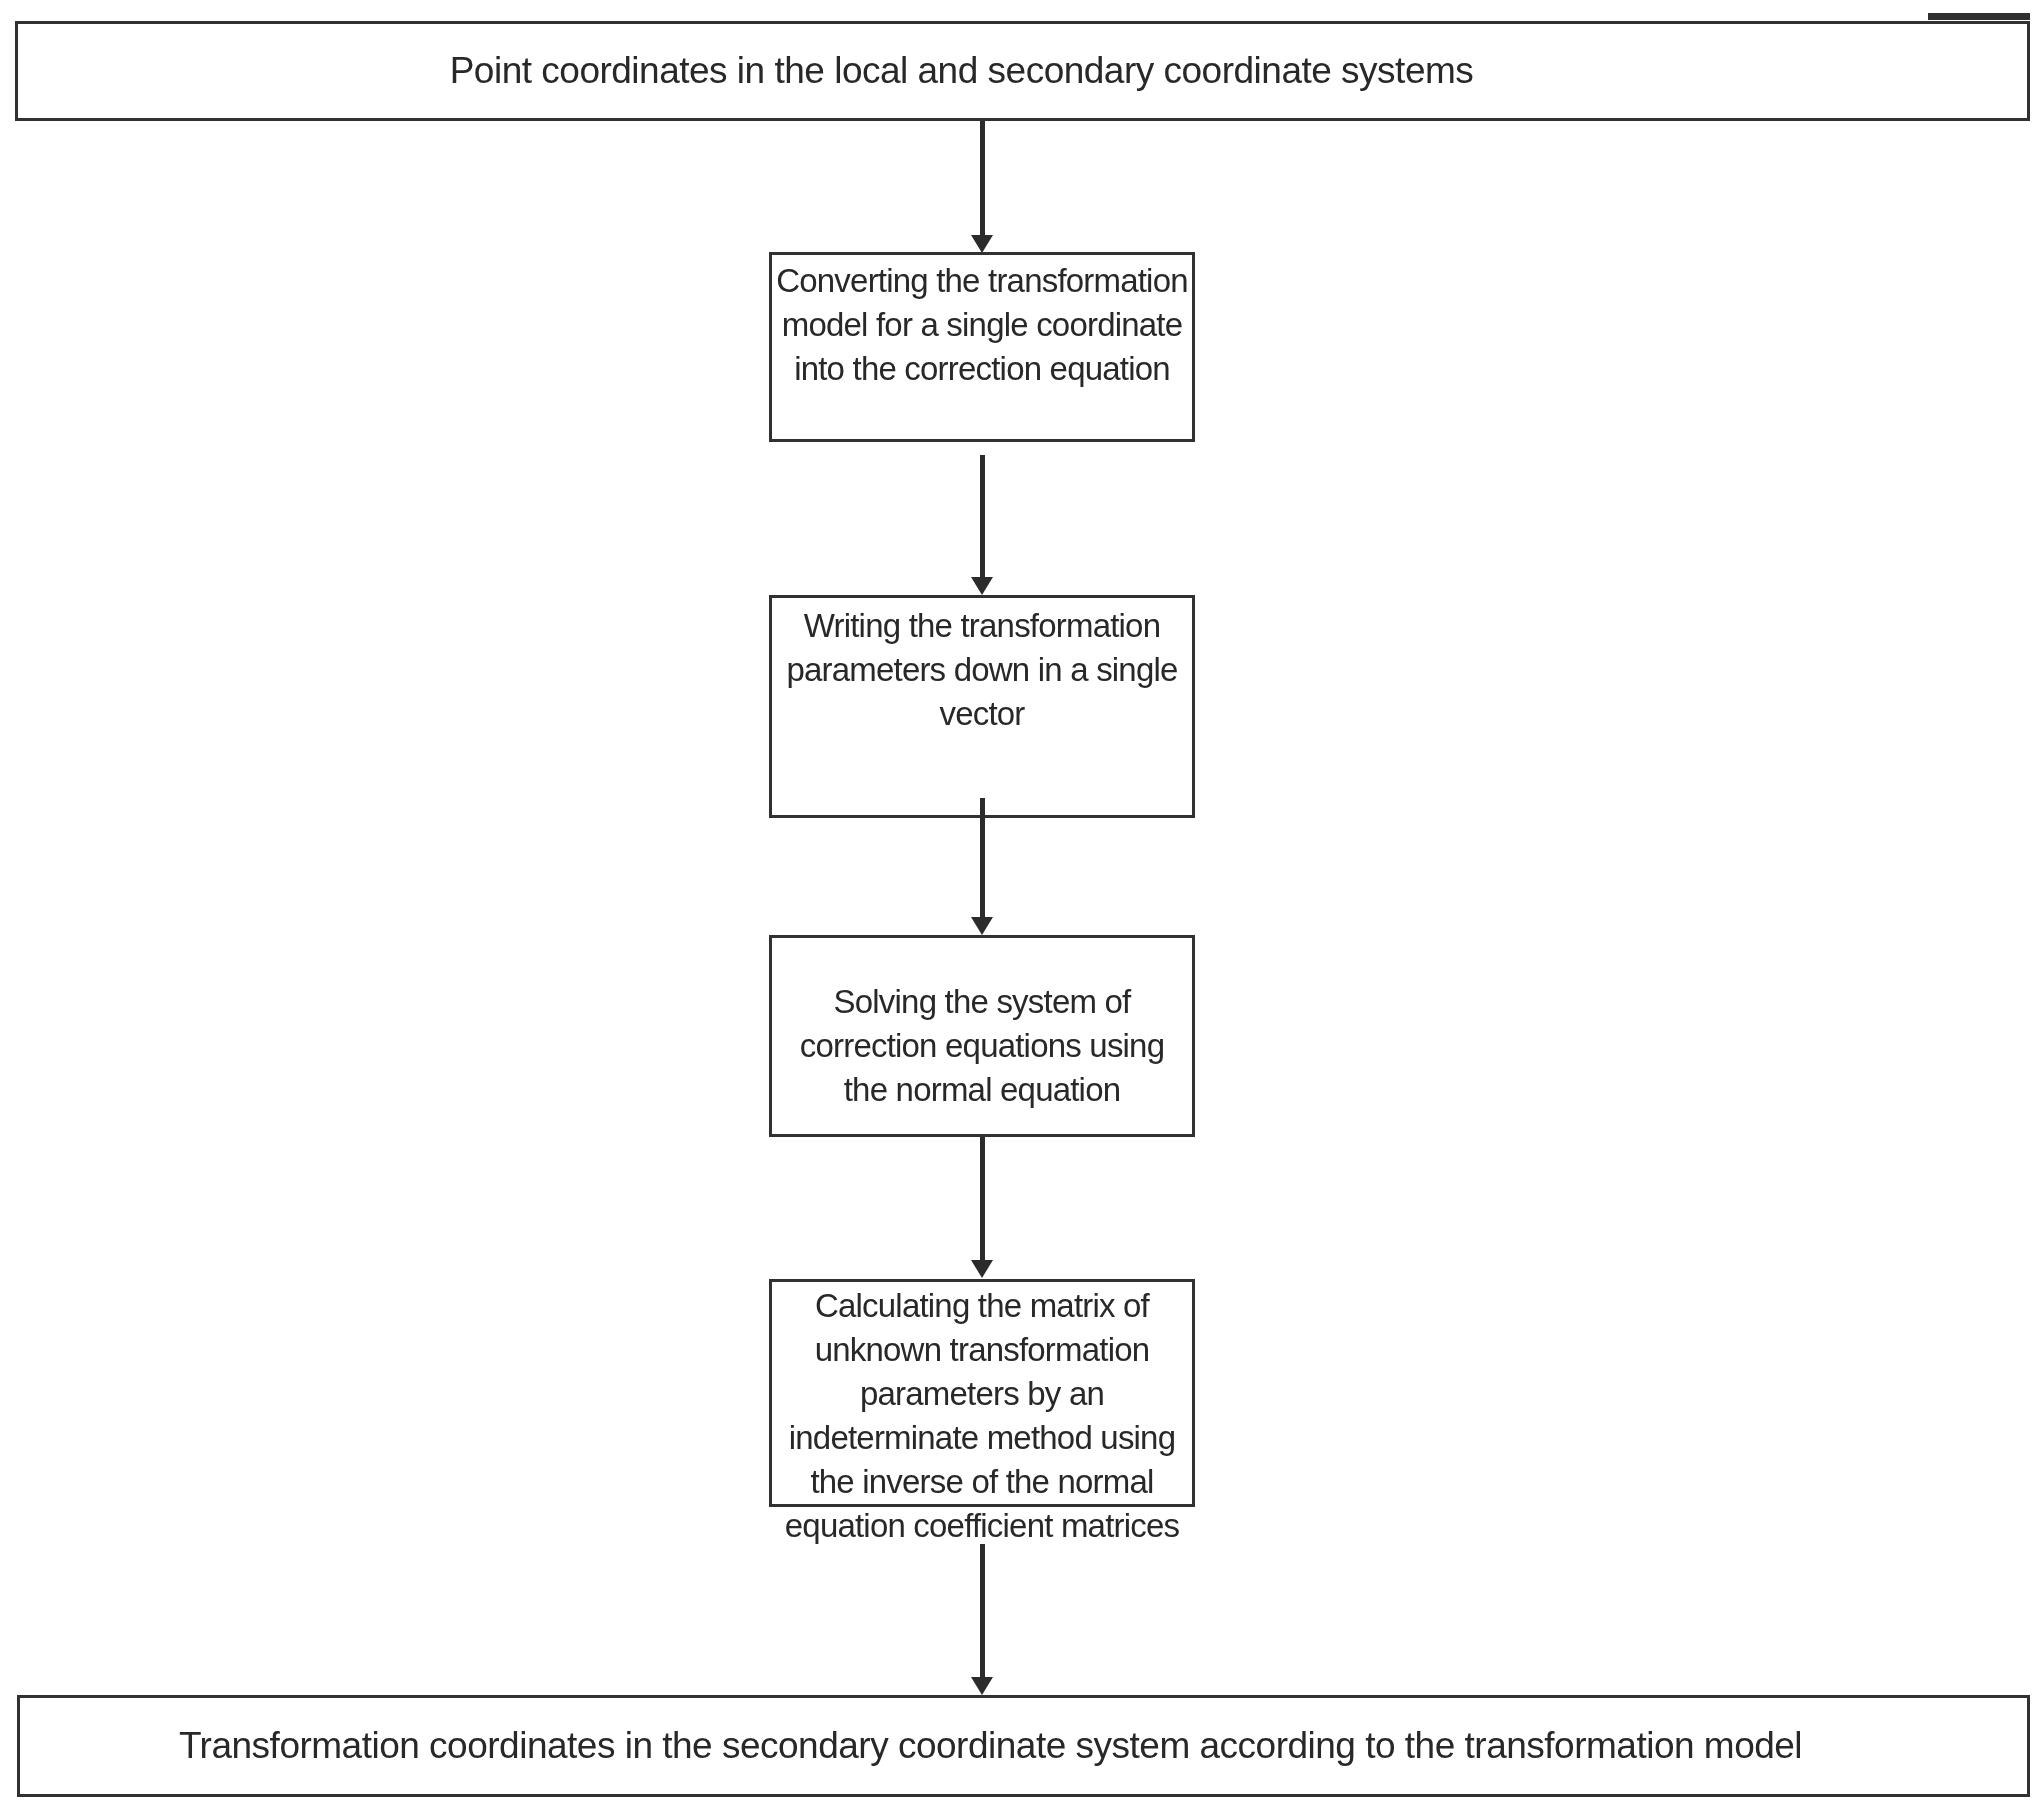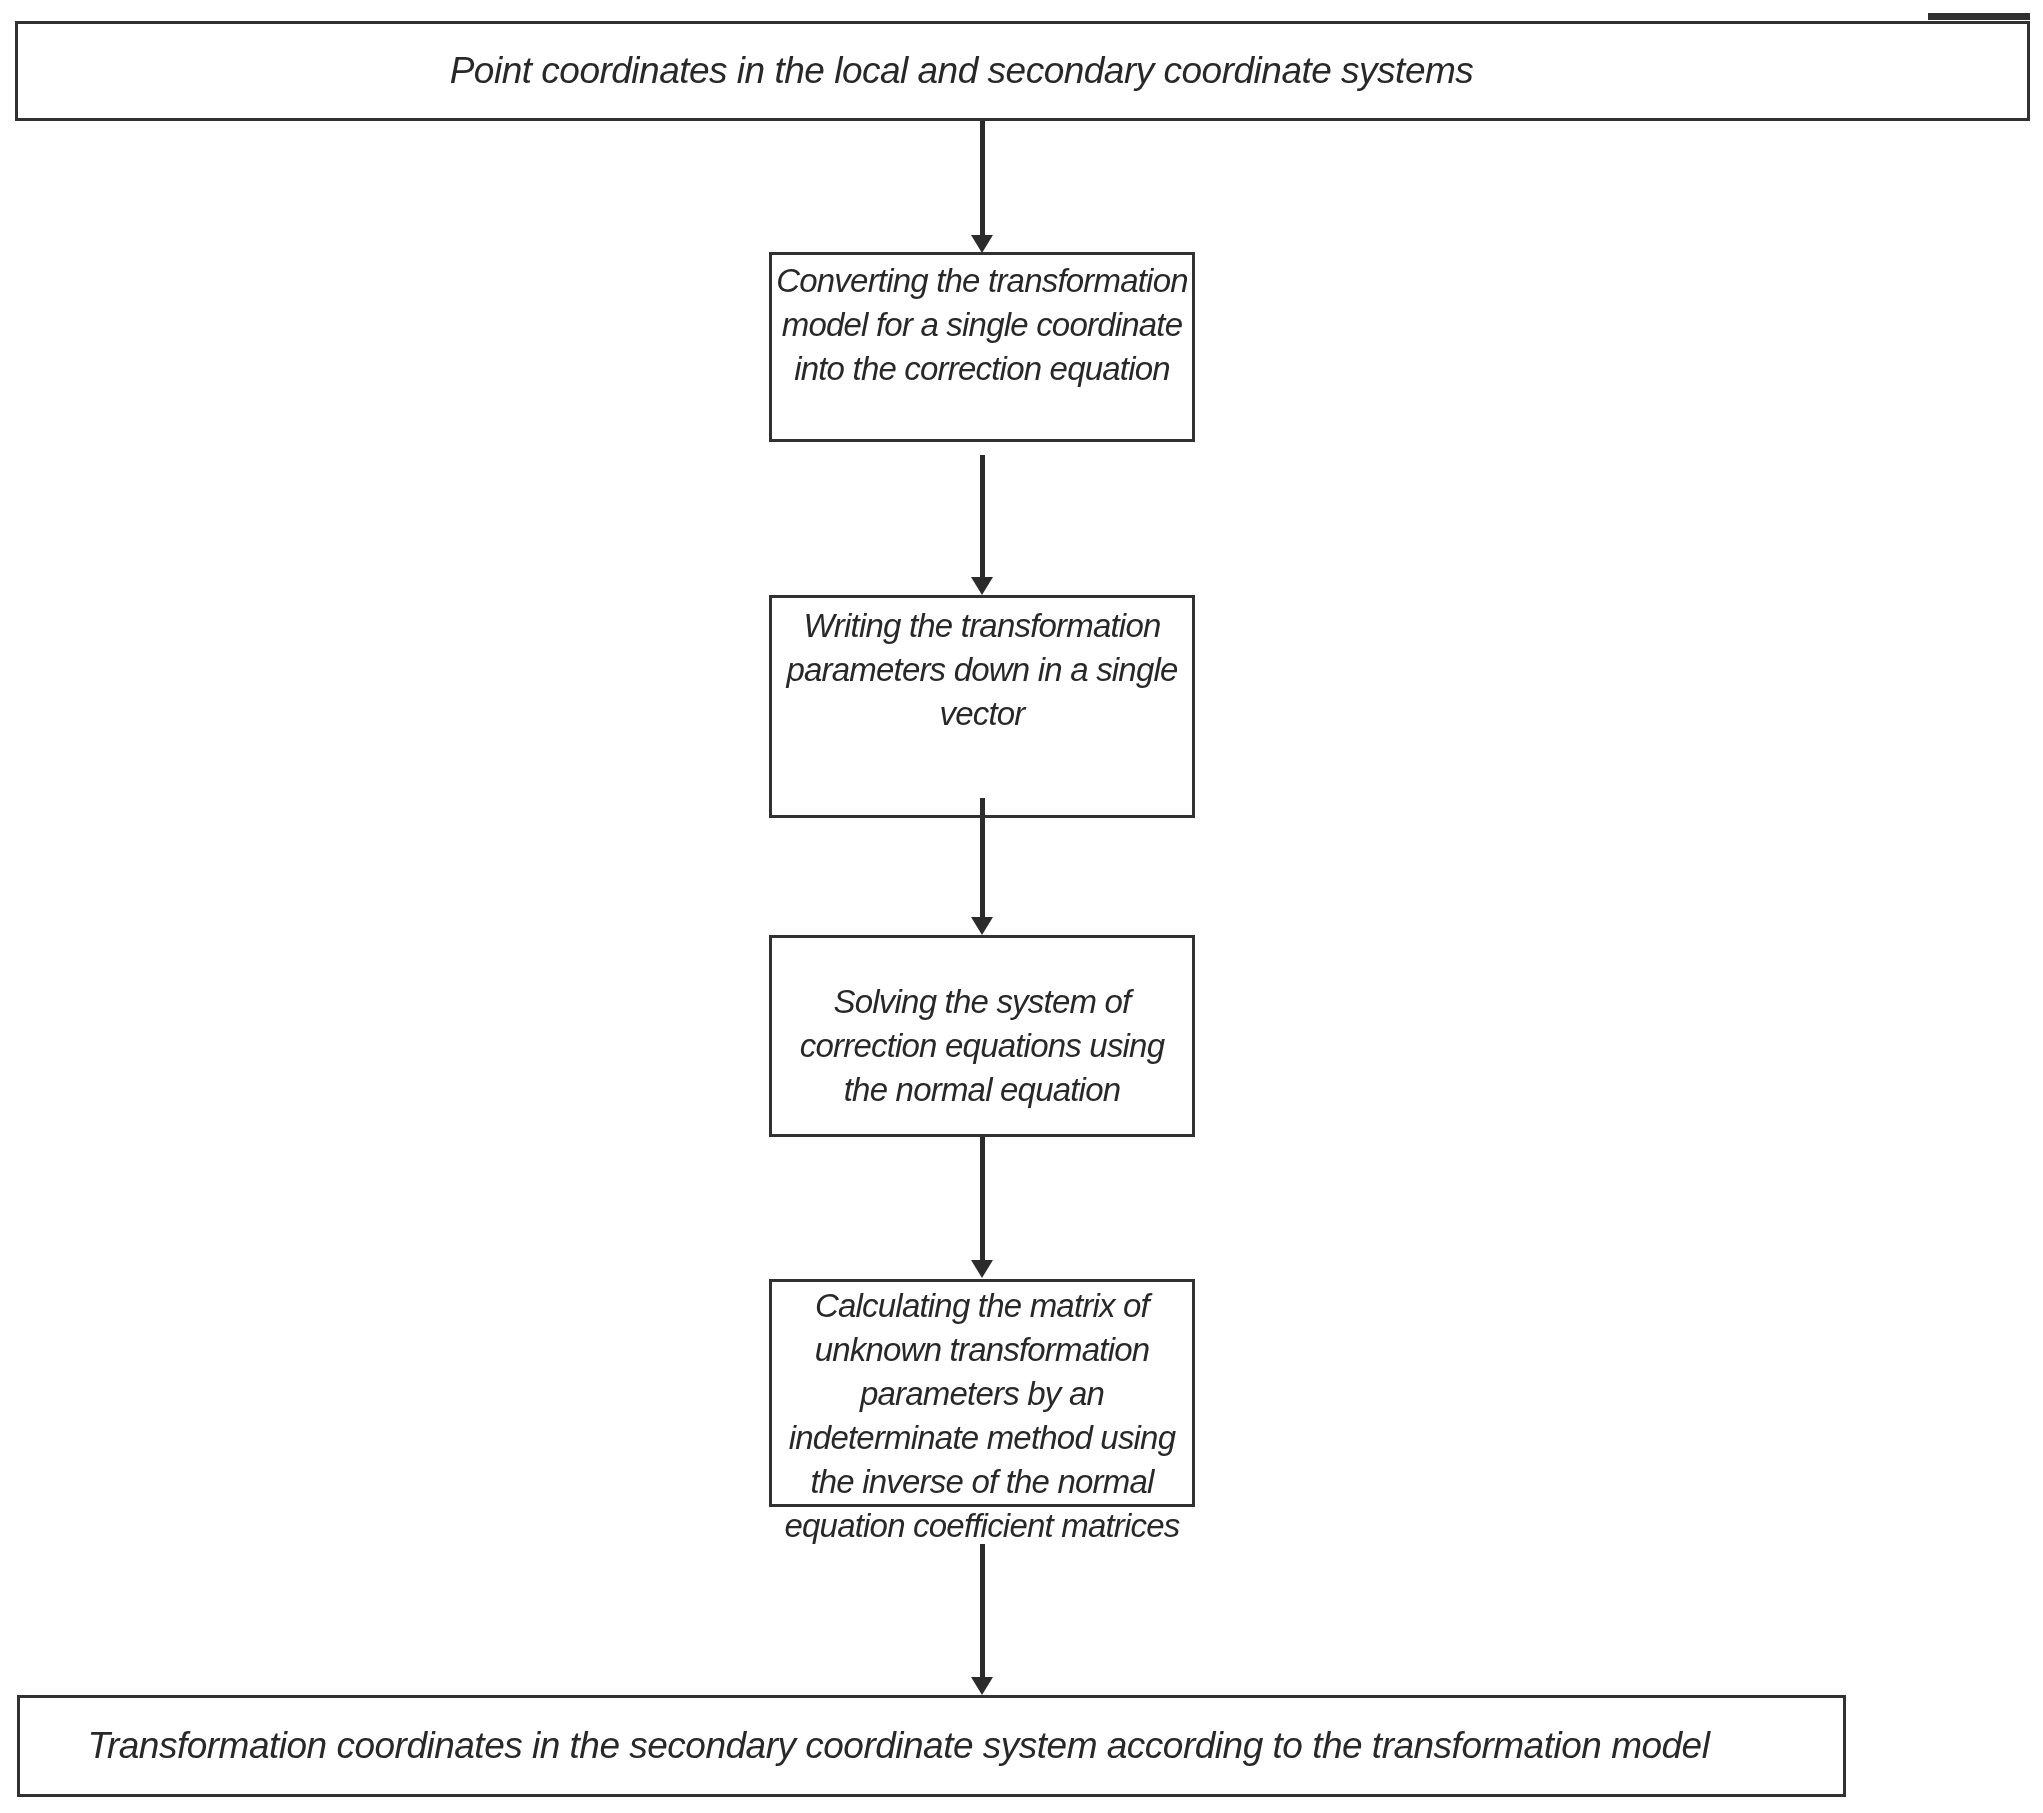--- a/index.html
+++ b/index.html
@@ -15,30 +15,30 @@
   .node {
     position: absolute;
     box-sizing: border-box;
     border: 3.8px solid #313131;
     background: #ffffff;
     display: flex;
     justify-content: center;
     text-align: center;
     color: #282828;
   }
-  .node .lbl { white-space: pre-line; width: 100%; font-style: italic; }
+  .node .lbl { white-space: pre-line; width: 100%; }
 
   .wide {
     left: 15px; width: 2015px;
     font-size: 37px;
     letter-spacing: -0.5px;
     align-items: center;
   }
   #n-input  { top: 21px;  height: 100px; padding-right: 122px; }
-  #n-output { top: 1695px; height: 102px; left: 17px; width: 1829px; padding-right: 66px; }
+  #n-output { top: 1695px; height: 102px; left: 17px; width: 2013px; padding-right: 66px; }
 
   .mid {
     left: 769px; width: 426px;
     font-size: 33px;
     line-height: 44px;
     letter-spacing: -0.8px;
     align-items: flex-start;
     overflow: visible;
   }
   #n-step-1 { top: 252px;  height: 190px; padding-top: 4px; }

